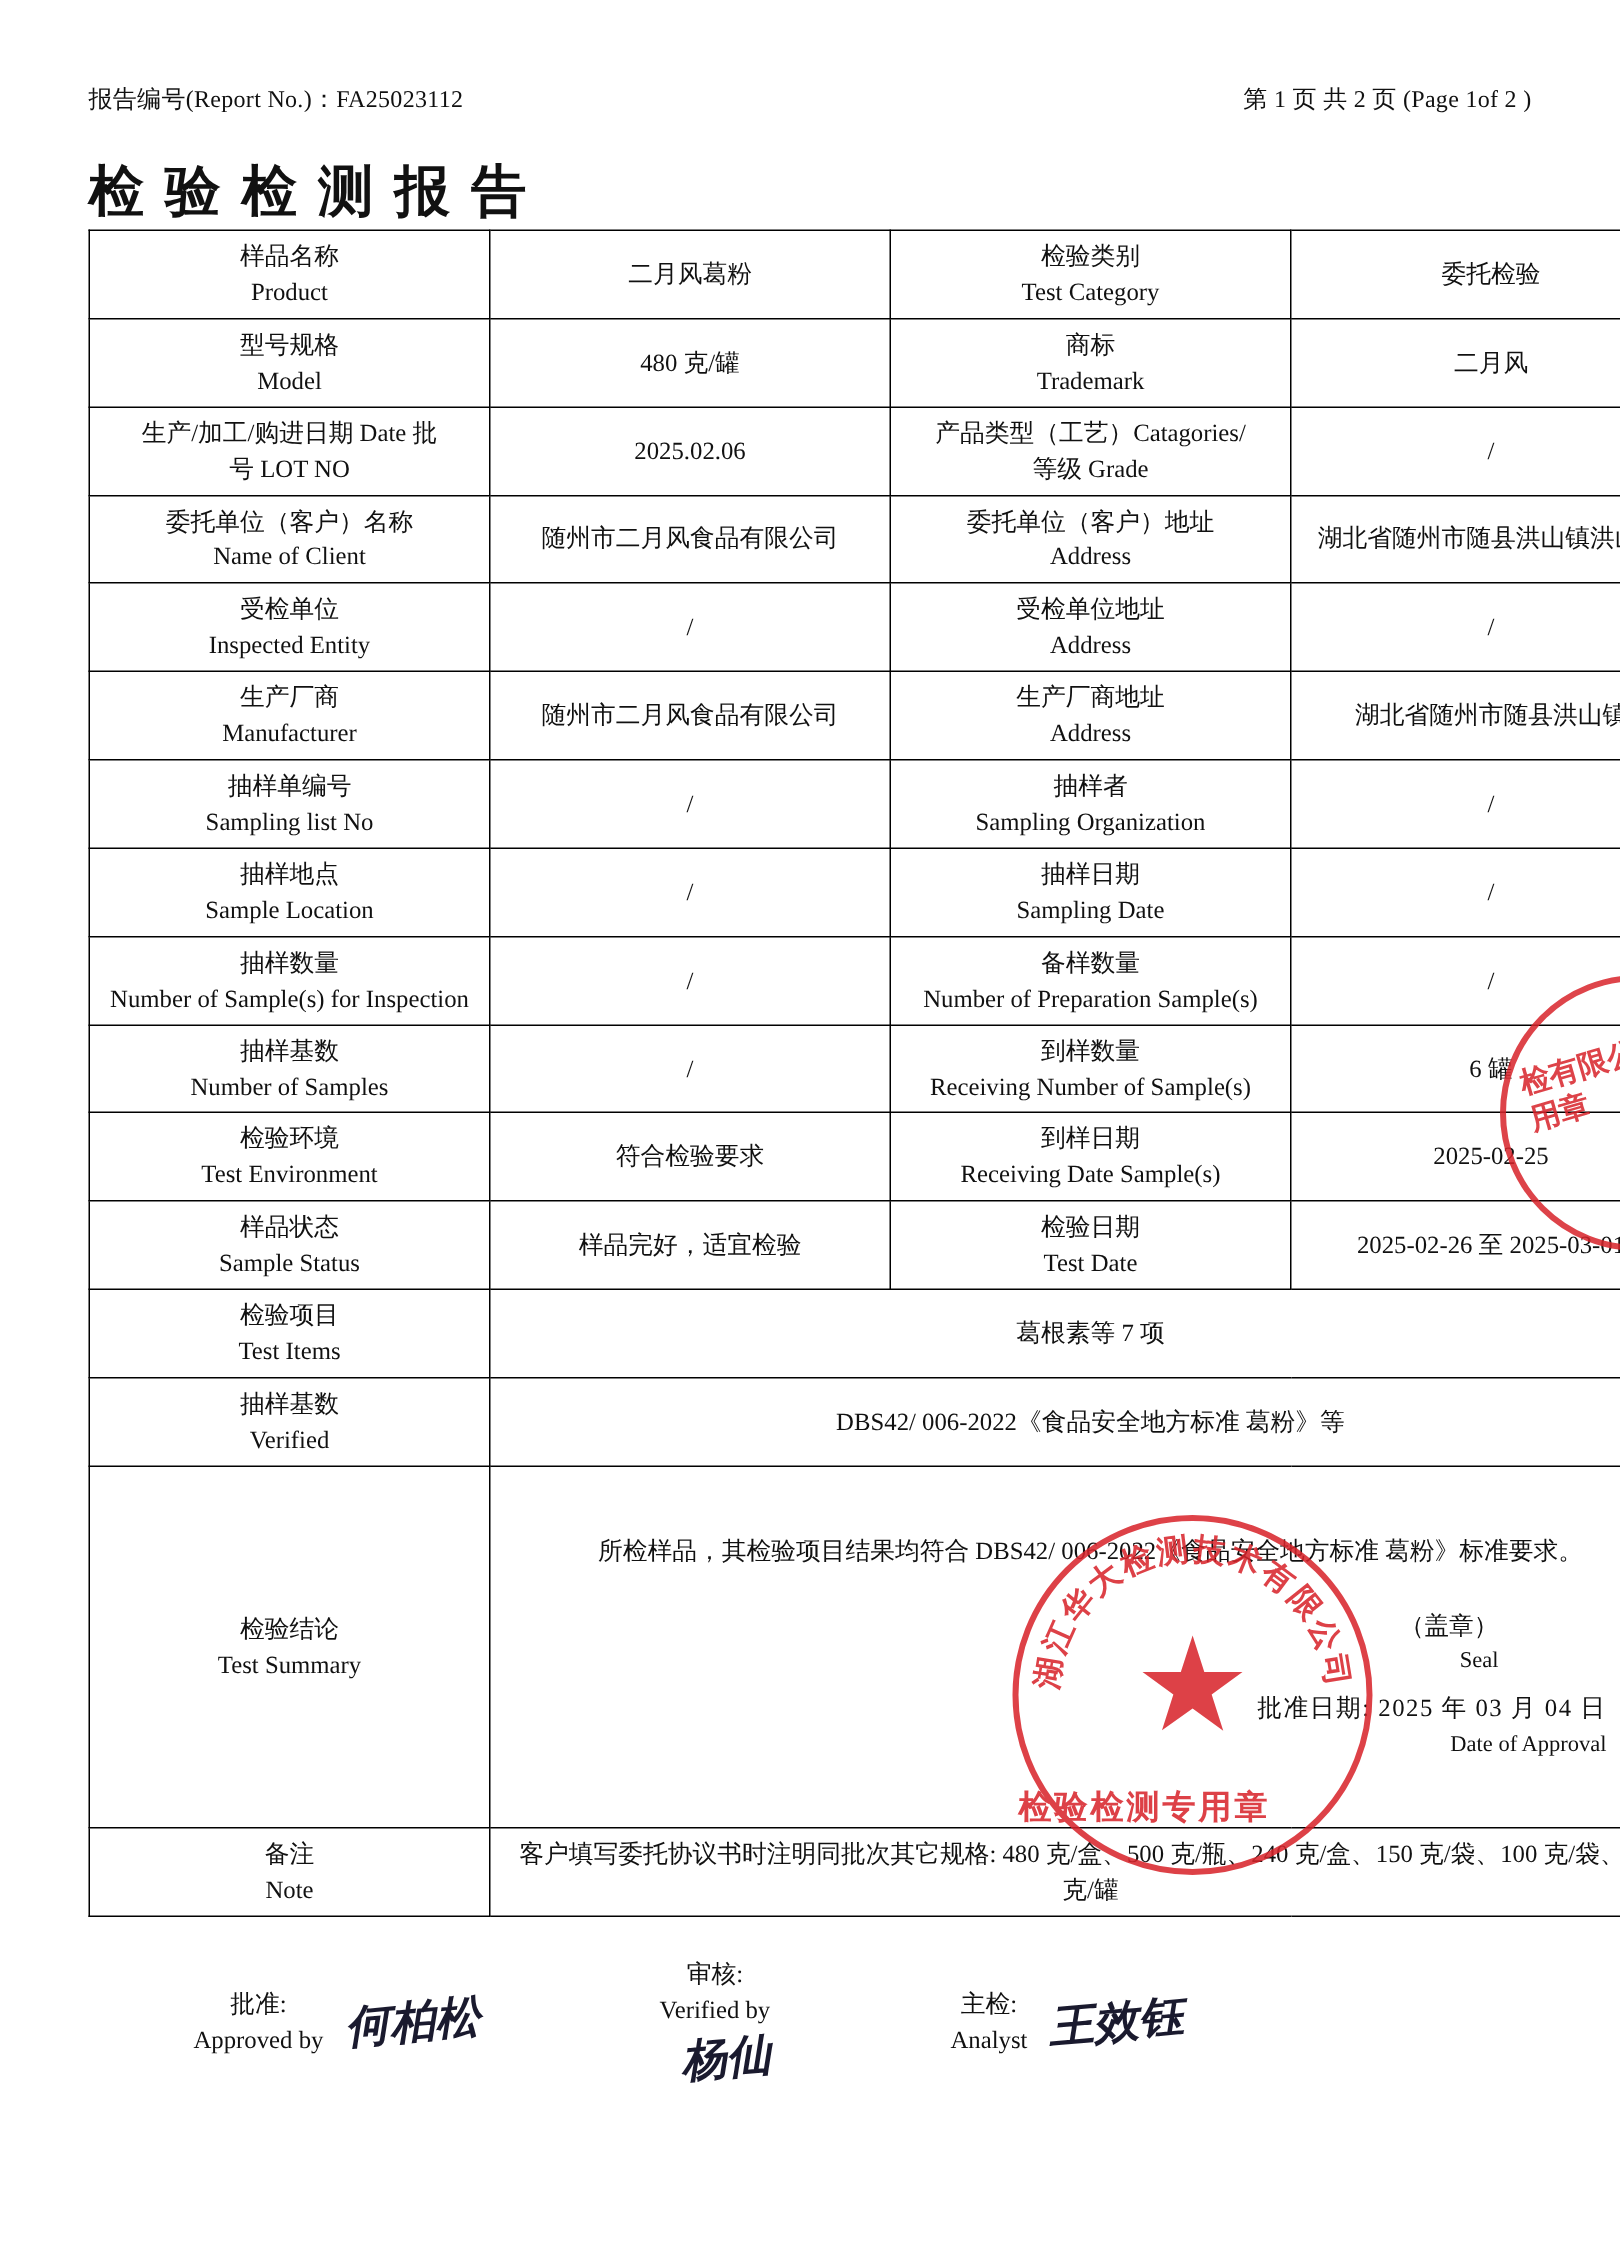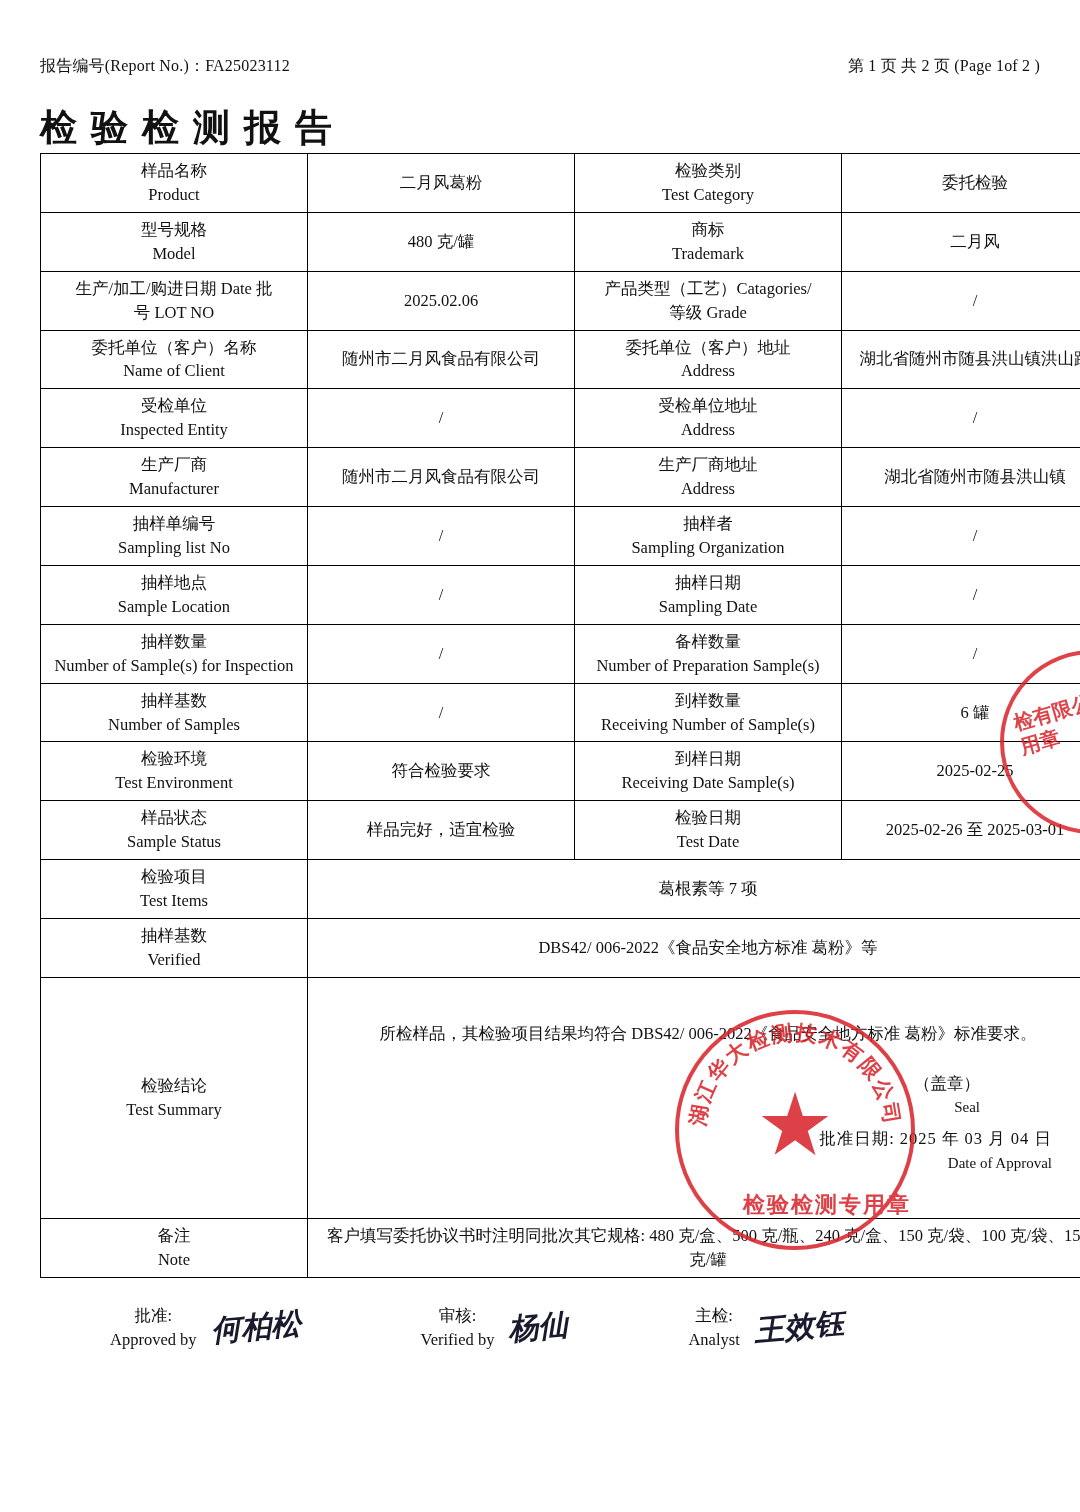--- a/index.html
+++ b/index.html
@@ -13,21 +13,21 @@
     font-family: "Liberation Serif", "DejaVu Serif", serif;
     color: #111111;
     position: relative;
     overflow: hidden;
   }
   .page {
     position: relative;
     width: 1080px;
     height: 1144px;
     box-sizing: border-box;
-    padding: 0 40px;
+    padding: 0 59px;
   }
   .header-row {
     display: flex;
     justify-content: space-between;
     align-items: baseline;
     font-size: 16px;
     padding-top: 56px;
     letter-spacing: 0.2px;
   }
   .header-left, .header-right {
@@ -114,21 +114,21 @@
     display: flex;
     margin-top: 26px;
     padding: 0 10px;
     font-size: 16.5px;
   }
   .sig-block {
     display: flex;
     align-items: center;
   }
   .sig-block.b1 { margin-left: 60px; }
-  .sig-block.b2 { margin-left: 120px; }
+  .sig-block.b2 { margin-left: 120px; flex-direction: column; }
   .sig-block.b3 { margin-left: 120px; }
   .sig-labels {
     text-align: center;
     line-height: 1.45;
   }
   .sig-scribble {
     margin-left: 14px;
     font-family: "DejaVu Serif", serif;
     font-size: 30px;
     font-style: italic;
@@ -163,21 +163,21 @@
     position: absolute;
     left: 0; top: 0;
     width: 232px;
     height: 232px;
   }
   .stamp-main .bottom-text {
     position: absolute;
     left: 0;
     bottom: 26px;
     width: 232px;
-    text-align: right;
+    text-align: left;
     font-size: 22px;
     font-weight: bold;
     letter-spacing: 2px;
     color: #d8232a;
   }
   .stamp-side {
     position: absolute;
     left: 1000px;
     top: 650px;
     width: 176px;

